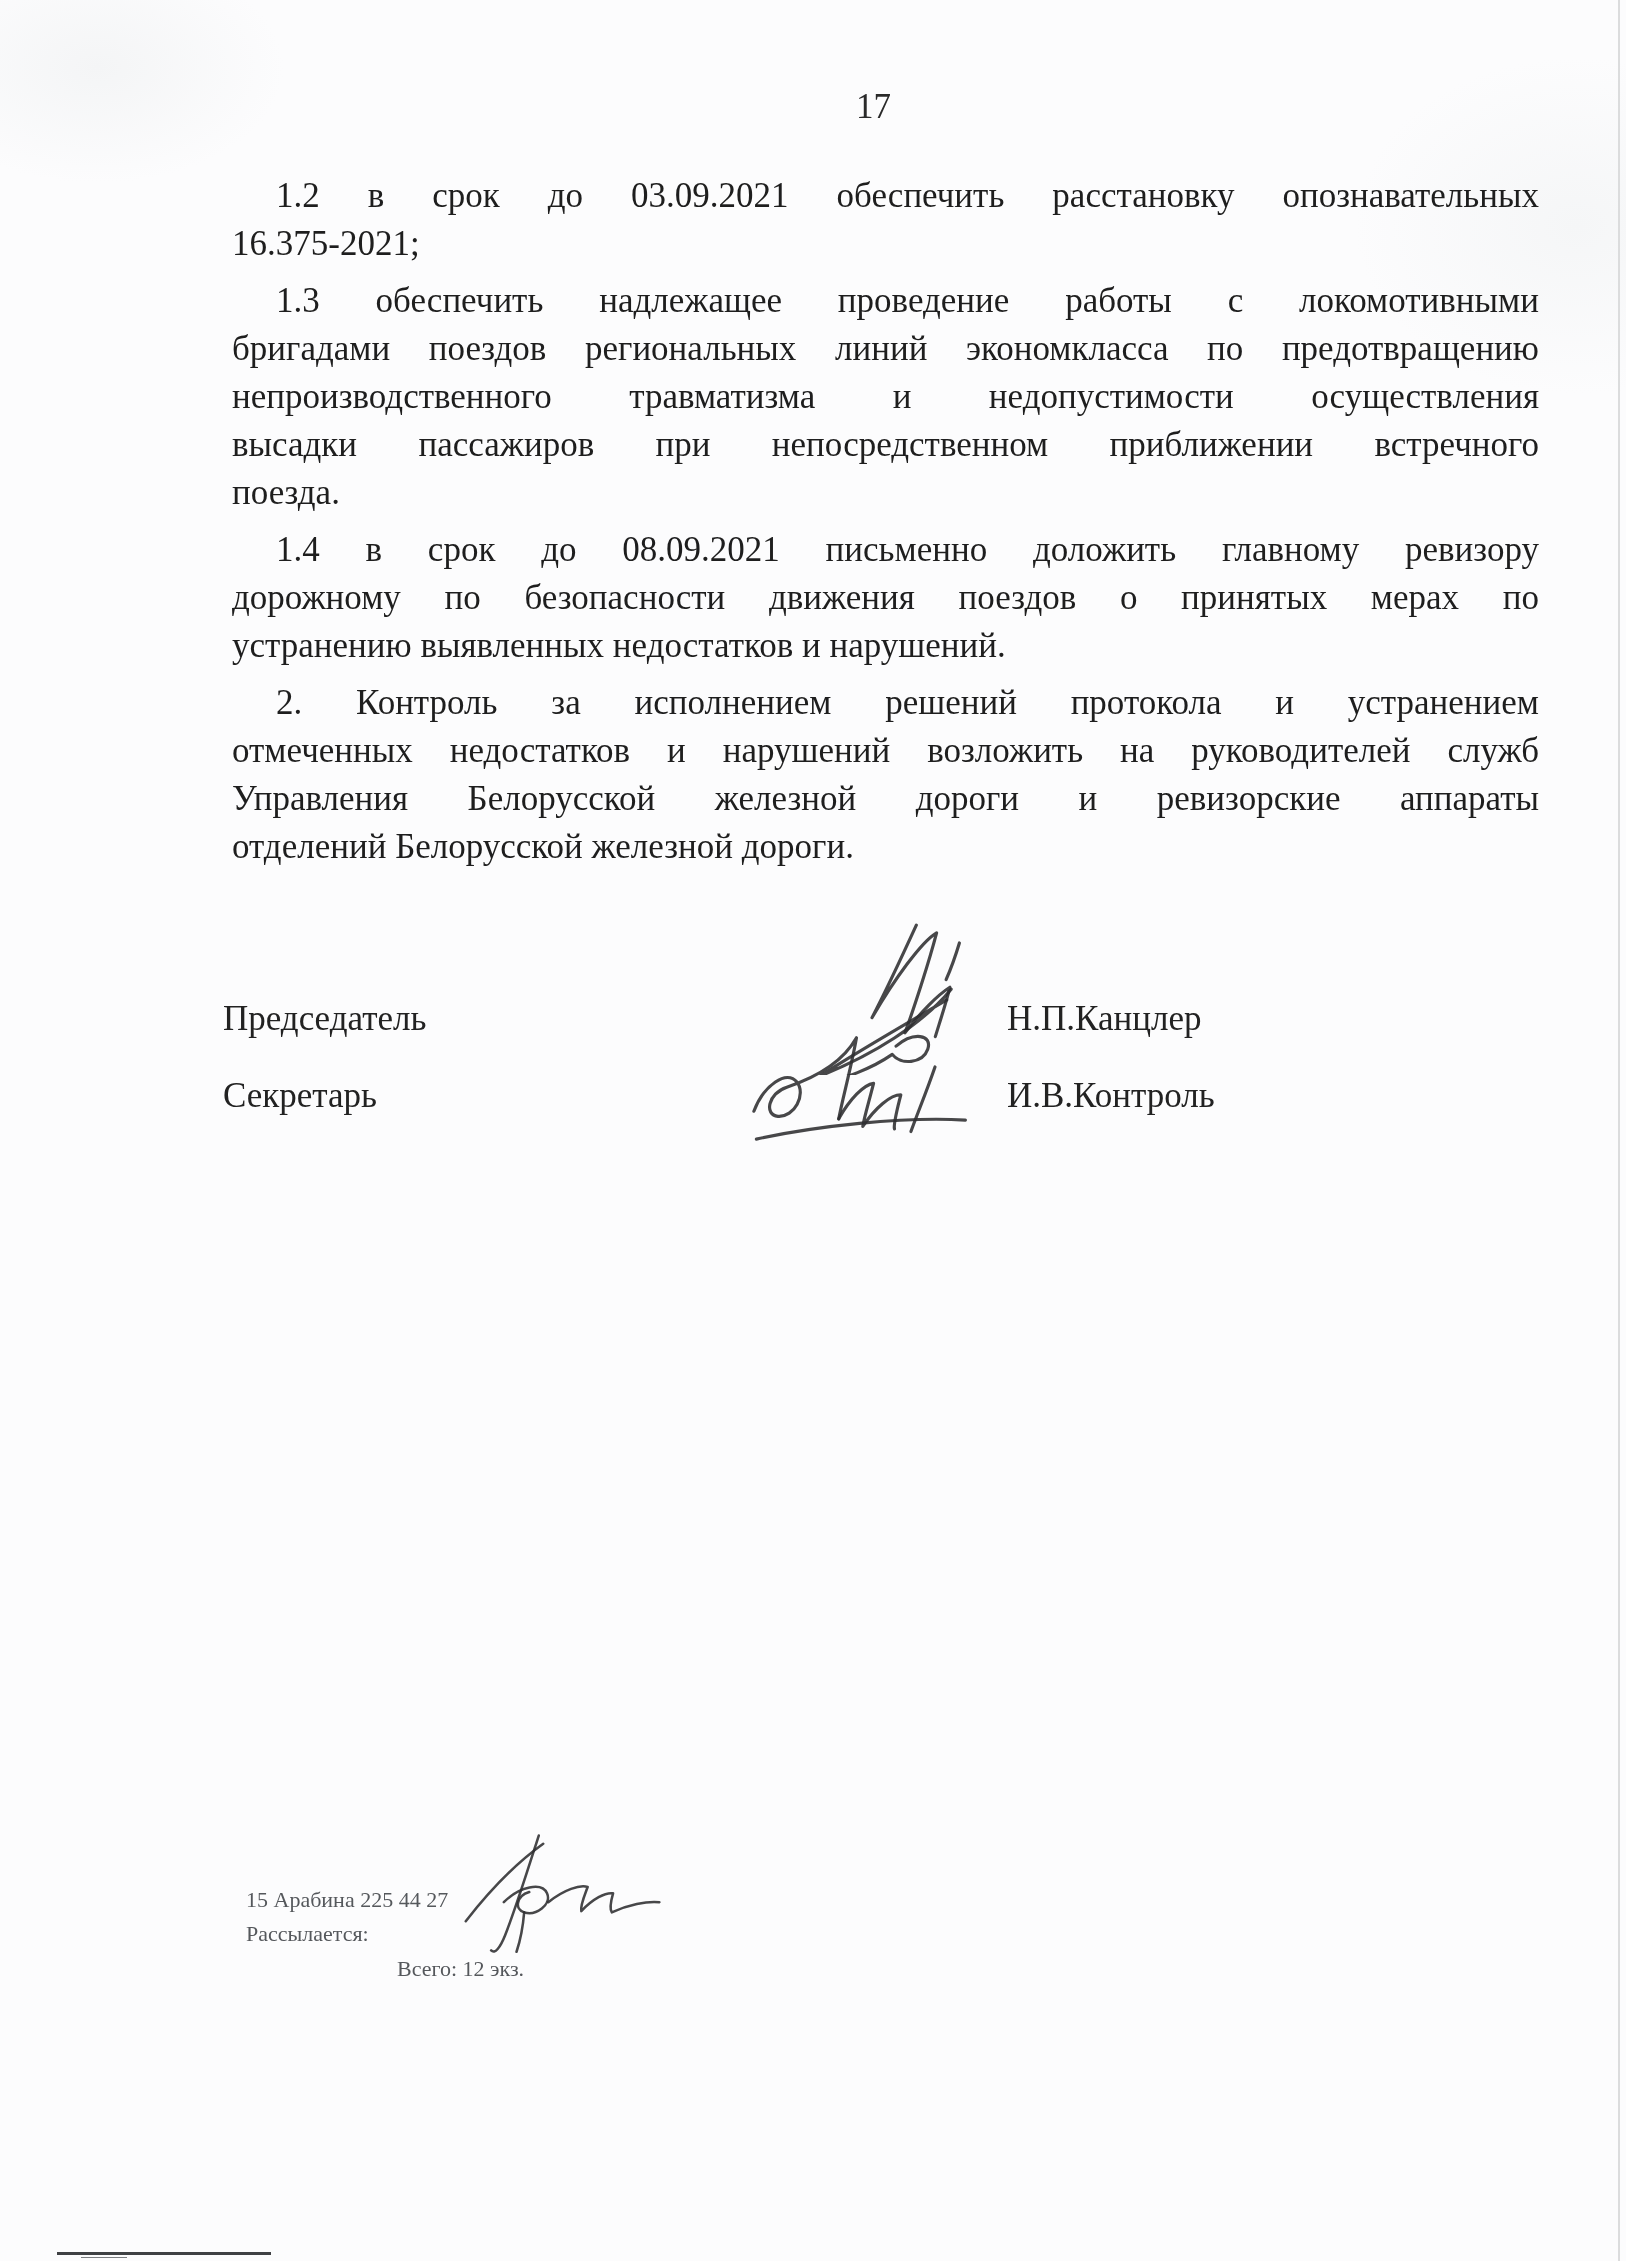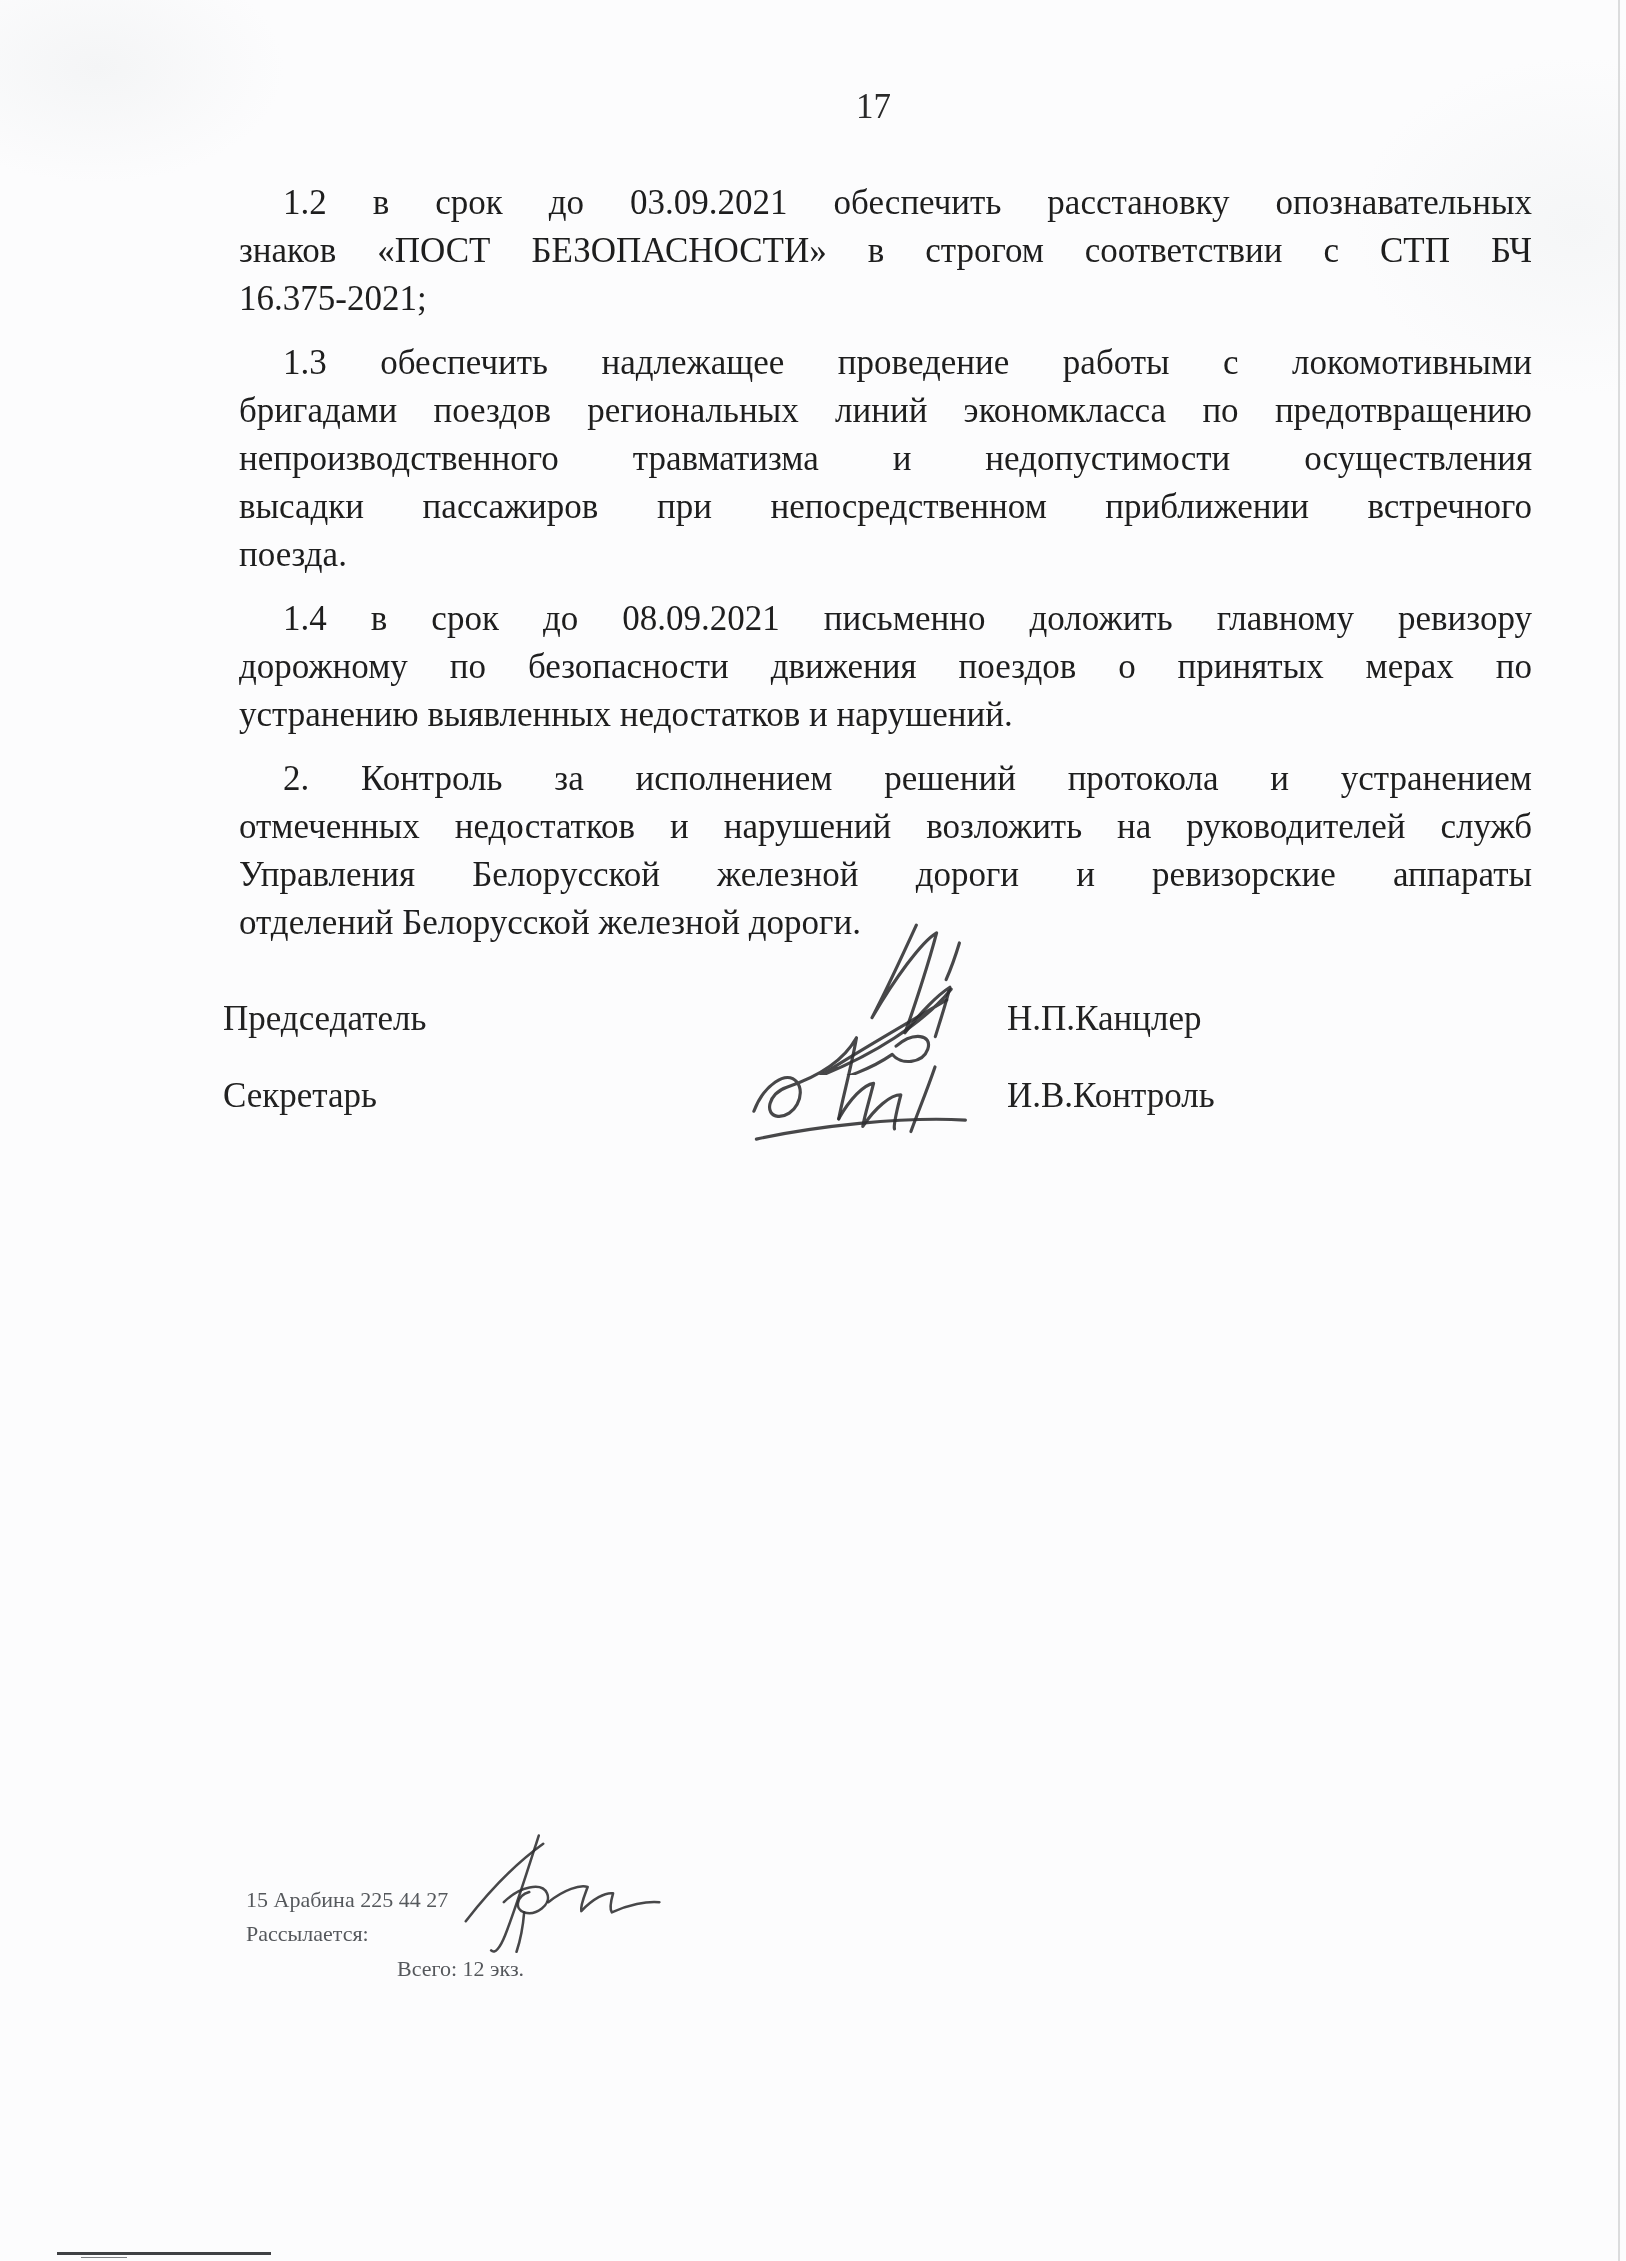--- a/index.html
+++ b/index.html
@@ -30,21 +30,21 @@
   }
   .body-text {
     position: absolute;
     left: 223px;
     top: 163px;
     width: 1325px;
     font-size: 35px;
     line-height: 48px;
     color: #1e1e1e;
   }
-  .para { margin: 16px; padding: 0; }
+  .para { margin: 9px; padding: 0; }
   .para .line {
     text-align: justify;
     text-align-last: justify;
     white-space: normal;
   }
   .para .line.first { text-indent: 44px; }
   .para .line.last { text-align-last: left; }
 
   .sig-title {
     position: absolute;
@@ -115,21 +115,20 @@
 <body>
 
 <div class="page">
 
   <div class="page-number">17</div>
 
   <div class="body-text">
 
     <div class="para">
       <div class="line first">1.2 в срок до 03.09.2021 обеспечить расстановку опознавательных</div>
-      <div class="line">знаков «ПОСТ БЕЗОПАСНОСТИ» в строгом соответствии с СТП БЧ</div>
       <div class="line last">16.375-2021;</div>
     </div>
 
     <div class="para">
       <div class="line first">1.3 обеспечить надлежащее проведение работы с локомотивными</div>
       <div class="line">бригадами поездов региональных линий экономкласса по предотвращению</div>
       <div class="line">непроизводственного травматизма и недопустимости осуществления</div>
       <div class="line">высадки пассажиров при непосредственном приближении встречного</div>
       <div class="line last">поезда.</div>
     </div>

